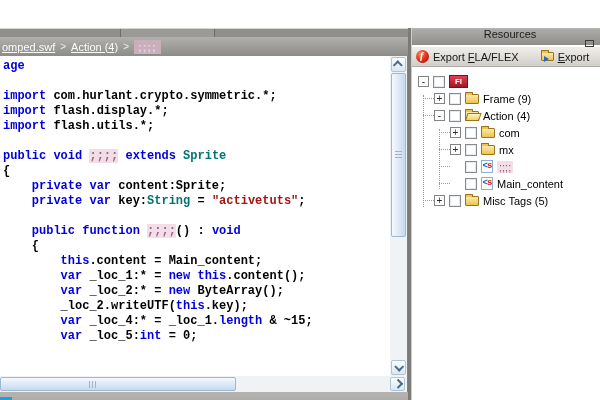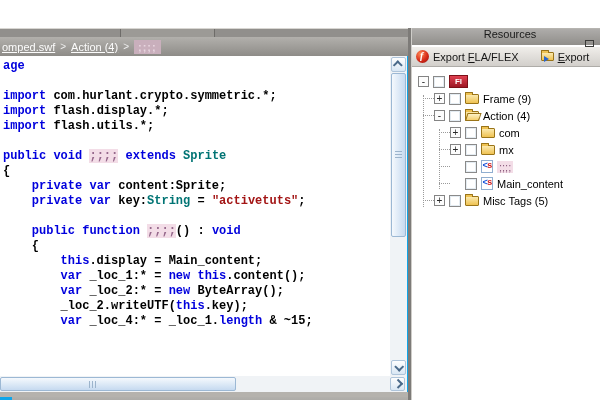--- a/index.html
+++ b/index.html
@@ -162,25 +162,26 @@
       <div class="cl"><span class="tk-k">import</span><span class="tk-n"> flash.display.*;</span></div>
       <div class="cl"><span class="tk-k">import</span><span class="tk-n"> flash.utils.*;</span></div>
       <div class="cl">&nbsp;</div>
       <div class="cl"><span class="tk-k">public</span><span class="tk-n"> </span><span class="tk-k">void</span><span class="tk-n"> </span><span class="tk-h">;;;;</span><span class="tk-n"> </span><span class="tk-k">extends</span><span class="tk-n"> </span><span class="tk-t">Sprite</span></div>
       <div class="cl"><span class="tk-n">{</span></div>
       <div class="cl"><span class="tk-n">    </span><span class="tk-k">private</span><span class="tk-n"> </span><span class="tk-k">var</span><span class="tk-n"> content:Sprite;</span></div>
       <div class="cl"><span class="tk-n">    </span><span class="tk-k">private</span><span class="tk-n"> </span><span class="tk-k">var</span><span class="tk-n"> key:</span><span class="tk-t">String</span><span class="tk-n"> = </span><span class="tk-s">"activetuts"</span><span class="tk-n">;</span></div>
       <div class="cl">&nbsp;</div>
       <div class="cl"><span class="tk-n">    </span><span class="tk-k">public</span><span class="tk-n"> </span><span class="tk-k">function</span><span class="tk-n"> </span><span class="tk-h">;;;;</span><span class="tk-n">() : </span><span class="tk-k">void</span></div>
       <div class="cl"><span class="tk-n">    {</span></div>
-      <div class="cl"><span class="tk-n">        </span><span class="tk-k">this</span><span class="tk-n">.display = Main_content;</span></div>
+      <div class="cl"><span class="tk-n">        </span><span class="tk-k">this</span><span class="tk-n">.content = Main_content;</span></div>
       <div class="cl"><span class="tk-n">        </span><span class="tk-k">var</span><span class="tk-n"> _loc_1:* = </span><span class="tk-k">new</span><span class="tk-n"> </span><span class="tk-k">this</span><span class="tk-n">.content();</span></div>
       <div class="cl"><span class="tk-n">        </span><span class="tk-k">var</span><span class="tk-n"> _loc_2:* = </span><span class="tk-k">new</span><span class="tk-n"> ByteArray();</span></div>
       <div class="cl"><span class="tk-n">        _loc_2.writeUTF(</span><span class="tk-k">this</span><span class="tk-n">.key);</span></div>
       <div class="cl"><span class="tk-n">        </span><span class="tk-k">var</span><span class="tk-n"> _loc_4:* = _loc_1.</span><span class="tk-k">length</span><span class="tk-n"> &amp; ~15;</span></div>
+      <div class="cl"><span class="tk-n">        </span><span class="tk-k">var</span><span class="tk-n"> _loc_5:</span><span class="tk-k">int</span><span class="tk-n"> = 0;</span></div>
     </div>
 
   <div id="vscroll">
     <div class="sb up">
         <span class="chev c-up"></span>
       </div>
     <div class="vthumb"></div>
     <div class="sb down">
         <span class="chev c-down"></span>
       </div>

